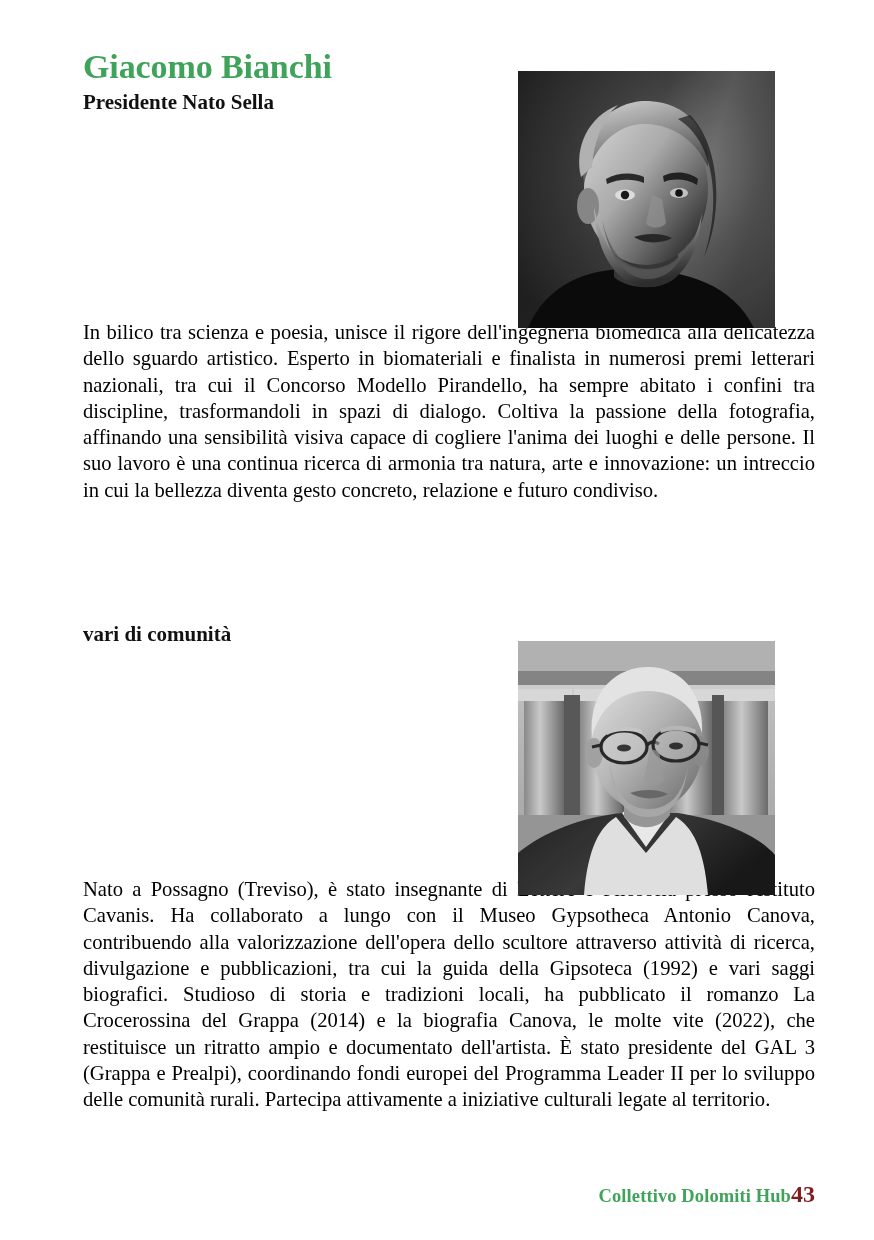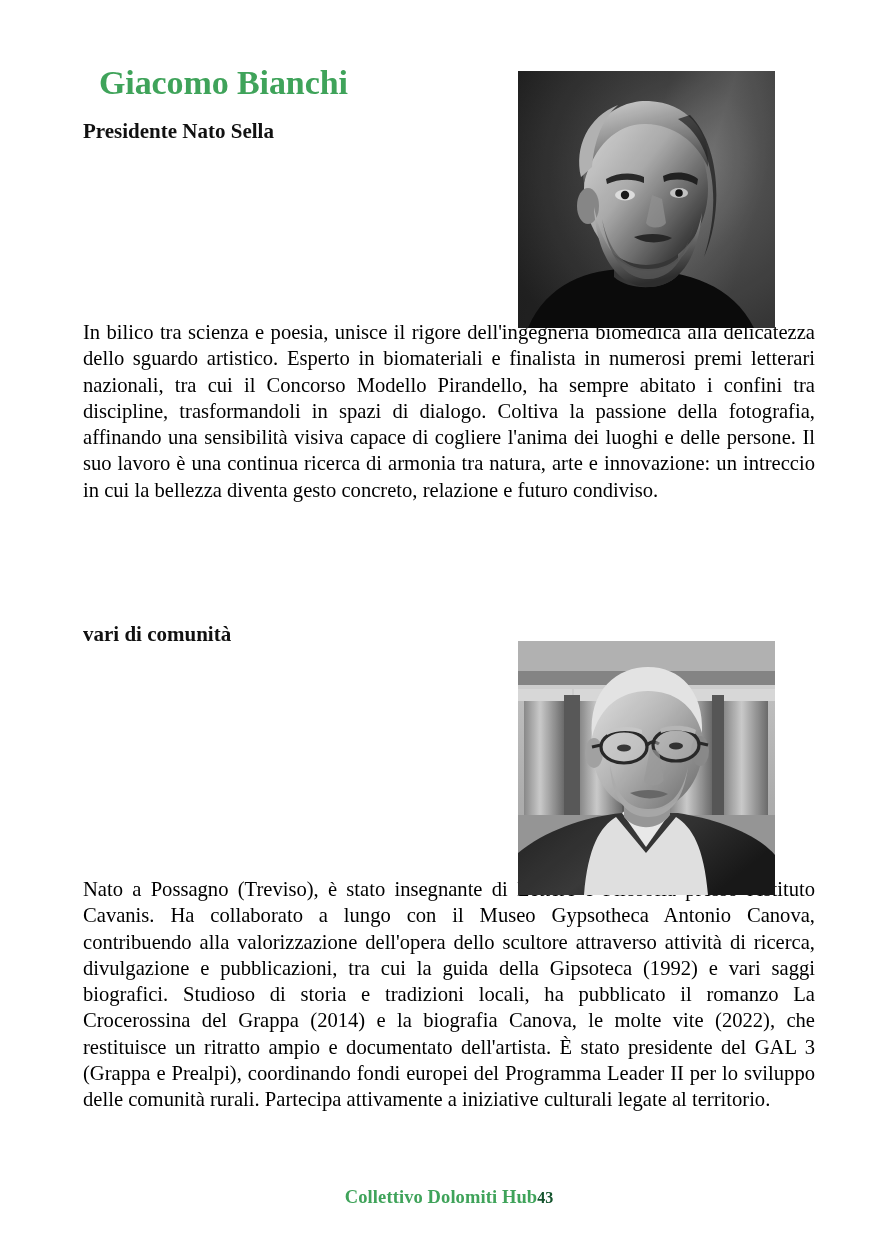--- a/index.html
+++ b/index.html
@@ -37,21 +37,21 @@
     width: 440px;
   }
 
   .person-name {
     font-family: "Liberation Serif", "DejaVu Serif", serif;
     font-weight: bold;
     font-size: 34px;
     line-height: 38px;
     color: #3fa35a;
     letter-spacing: -0.1px;
-    margin: 16px;
+    margin: 0;
     white-space: nowrap;
   }
   .person-role {
     font-family: "Liberation Serif", "DejaVu Serif", serif;
     font-weight: bold;
     font-size: 21px;
     line-height: 26px;
     color: #111111;
     margin: 3px 0 0 0;
   }
@@ -86,34 +86,34 @@
   #bio-2 .bio-body { }
 
   
   .footer {
     position: absolute;
     left: 83px;
     right: 59px;
     bottom: 32px;
     display: flex;
     align-items: baseline;
-    justify-content: center;
+    justify-content: flex-end;
   }
   .footer-brand {
     font-family: "Liberation Serif", "DejaVu Serif", serif;
     font-weight: bold;
     font-size: 18.5px;
     color: #3fa35a;
     letter-spacing: 0.1px;
   }
   .footer-page {
     font-family: "Liberation Serif", "DejaVu Serif", serif;
     font-weight: bold;
-    font-size: 16px;
-    color: #14532d;
+    font-size: 24px;
+    color: #7f1d1d;
   }
 </style>
 </head>
 <body>
 
 <div class="page">
 
   <section class="bio" id="bio-1">
     <div class="bio-head">
       <div class="bio-headtext">

